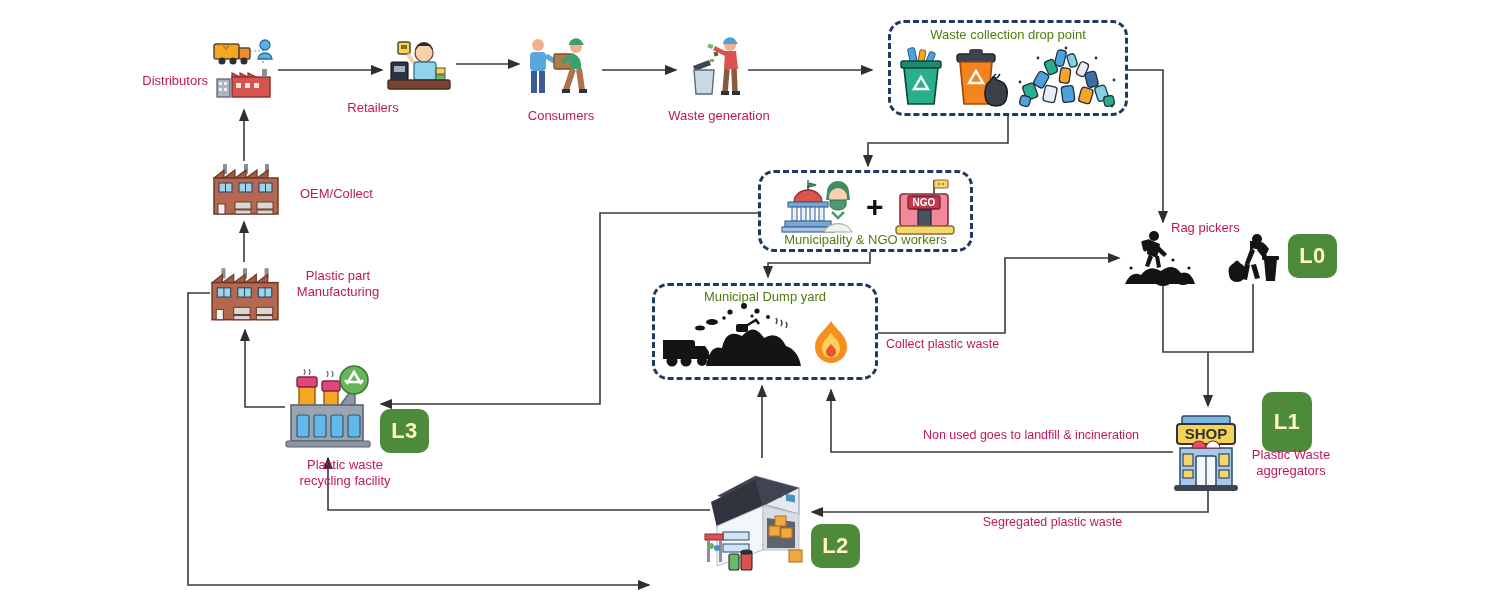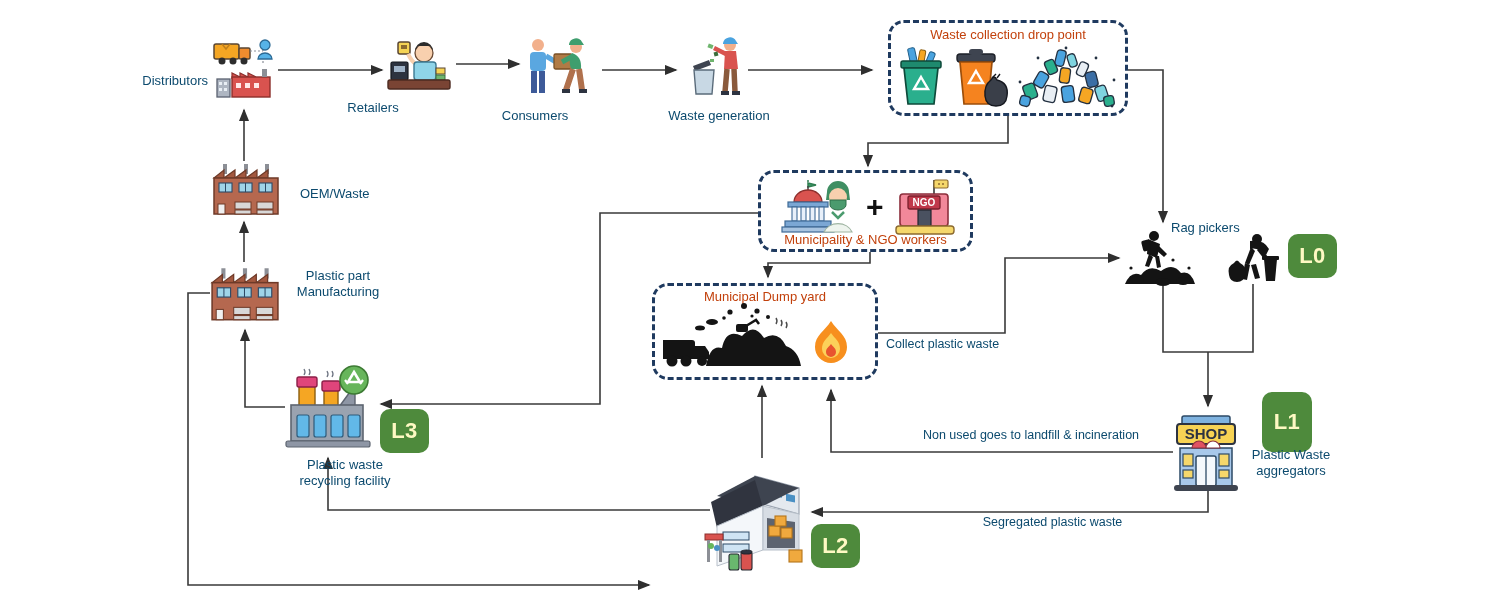--- a/index.html
+++ b/index.html
@@ -1,24 +1,24 @@
 <!DOCTYPE html>
 <html><head>
 <meta charset="utf-8">
 <style>
   html,body{margin:0;padding:0;background:#fff;}
   #canvas{position:relative;width:1500px;height:600px;background:#ffffff;overflow:hidden;
           font-family:"Liberation Sans",sans-serif;color:#2d2d2d;}
   #wires{position:absolute;left:0;top:0;z-index:0;}
   .node,.lbl,.badge,.dashbox{position:absolute;}
-  .lbl{font-size:13px;line-height:1.22;color:#0c4a6e;z-index:3;}
+  .lbl{font-size:13px;line-height:1.22;color:#be185d;z-index:3;}
   .lbl.center{text-align:center;}
   .lbl.right{text-align:right;}
   .dashbox{border:3px dashed #1f3a5f;border-radius:16px;background:transparent;z-index:1;}
-  .boxtitle{position:absolute;left:0;right:0;text-align:center;font-size:13px;color:#c2410c;}
+  .boxtitle{position:absolute;left:0;right:0;text-align:center;font-size:13px;color:#4d7c0f;}
   .badge{background:#4e8a3c;color:#fef9c3;font-weight:bold;font-size:22px;
          display:flex;align-items:center;justify-content:center;
          border-radius:10px;z-index:3;letter-spacing:0.5px;}
   .icon{position:absolute;z-index:2;}
   .plus{font-size:30px;font-weight:bold;color:#111;z-index:2;position:absolute;}
 </style>
 </head>
 <body>
 
 <div id="canvas">
@@ -100,21 +100,21 @@
     <path d="M22,20 L32,26" stroke="#5aa7e0" stroke-width="5"></path>
     <rect x="30" y="18" width="18" height="15" rx="1.5" fill="#b07b46" stroke="#7a5026" stroke-width="1.3"></rect>
     <circle cx="52" cy="11" r="6" fill="#f2b08c"></circle>
     <path d="M45,8 a7,7 0 0 1 13,-2 l2,3 h-15 z" fill="#3f9e6e"></path>
     <path d="M48,17 Q58,20 57,33 L47,33 Q44,24 48,17 z" fill="#3f9e6e"></path>
     <path d="M49,20 L38,26" stroke="#3f9e6e" stroke-width="5"></path>
     <path d="M49,33 L42,54 M55,33 L58,54" stroke="#b0714d" stroke-width="6"></path>
     <rect x="38" y="53" width="8" height="4" fill="#2d3340"></rect>
       <rect x="55" y="53" width="8" height="4" fill="#2d3340"></rect>
   </svg>
-  <div class="lbl center" style="left:492px;top:108px;width:86px;">Consumers</div>
+  <div class="lbl center" style="left:518px;top:108px;width:86px;">Consumers</div>
 
   <svg class="icon" style="left:688px;top:34px;" width="58" height="70" viewBox="0 0 58 70">
     <circle cx="42" cy="11" r="6" fill="#f2b08c"></circle>
     <path d="M35,9 a7,7 0 0 1 13,-2 l2,3 h-15 z" fill="#4aa3df"></path>
     <path d="M37,17 h11 l2,18 h-14 z" fill="#d9534f"></path>
     <path d="M38,20 L26,14" stroke="#d9534f" stroke-width="4.5"></path>
     <path d="M39,35 L37,58 M46,35 L47,58" stroke="#8a5a3c" stroke-width="5.5"></path>
     <rect x="33" y="57" width="8" height="4" fill="#2d3340"></rect>
       <rect x="44" y="57" width="8" height="4" fill="#2d3340"></rect>
     <path d="M5,32 l16,-6 2,5 -16,6 z" fill="#3e4450"></path>
@@ -314,21 +314,21 @@
           <rect x="48" y="21" width="13" height="9"></rect>
       </g>
       <path d="M14.5,21 v9 M34.5,21 v9 M54.5,21 v9" stroke="#2d4a66" stroke-width="1"></path>
       <rect x="7" y="42" width="7" height="10" fill="#f0f0f0" stroke="#6e3a28"></rect>
       <rect x="24" y="40" width="16" height="7" fill="#d8d8d8" stroke="#6e3a28"></rect>
       <rect x="46" y="40" width="16" height="7" fill="#d8d8d8" stroke="#6e3a28"></rect>
       <rect x="24" y="48" width="16" height="4" fill="#d8d8d8" stroke="#6e3a28"></rect>
       <rect x="46" y="48" width="16" height="4" fill="#d8d8d8" stroke="#6e3a28"></rect>
     </g>
   </svg>
-  <div class="lbl" style="left:300px;top:186px;">OEM/Waste</div>
+  <div class="lbl" style="left:300px;top:186px;">OEM/Collect</div>
 
   <svg class="icon" style="left:209px;top:266px;" width="72" height="58" viewBox="0 0 70 56">
     <g>
       <rect x="12" y="2" width="4" height="10" fill="#8c8f96"></rect>
         <rect x="33" y="2" width="4" height="10" fill="#8c8f96"></rect>
         <rect x="54" y="2" width="4" height="10" fill="#8c8f96"></rect>
       <path d="M3,16 l10,-8 v8 l11,-8 v8 l11,-8 v8 l11,-8 v8 l11,-8 v8 z" fill="#a3583f" stroke="#6e3a28" stroke-width="1.2"></path>
       <rect x="3" y="16" width="64" height="36" fill="#b5684f" stroke="#6e3a28" stroke-width="1.5"></rect>
       <g fill="#9fd4e8" stroke="#2d4a66" stroke-width="1.1">
         <rect x="8" y="21" width="13" height="9"></rect>

